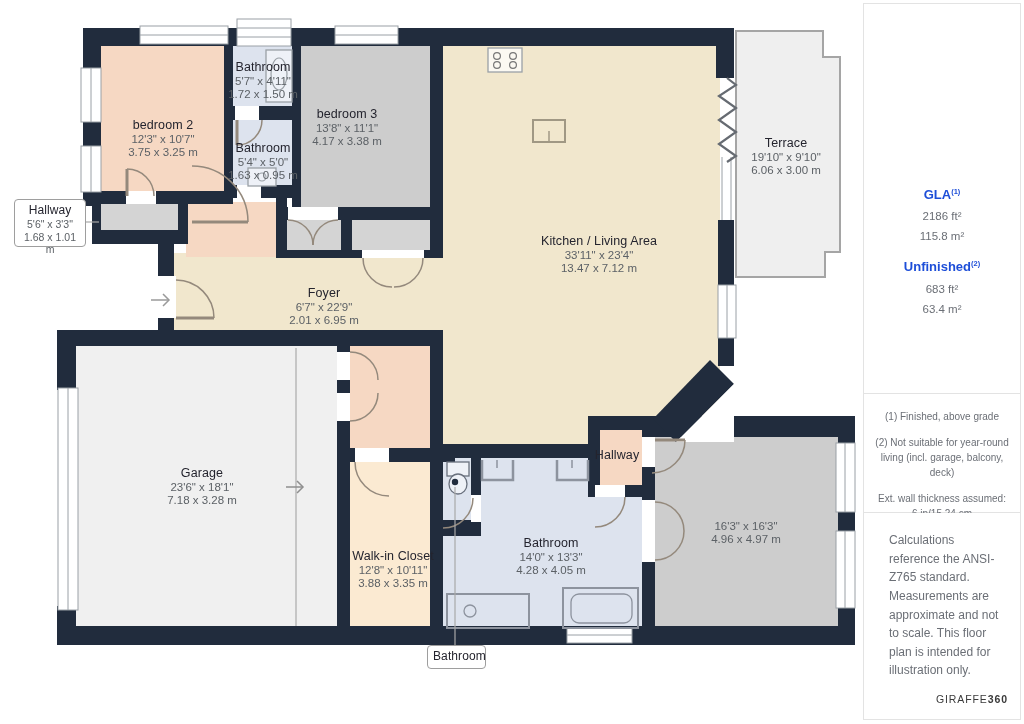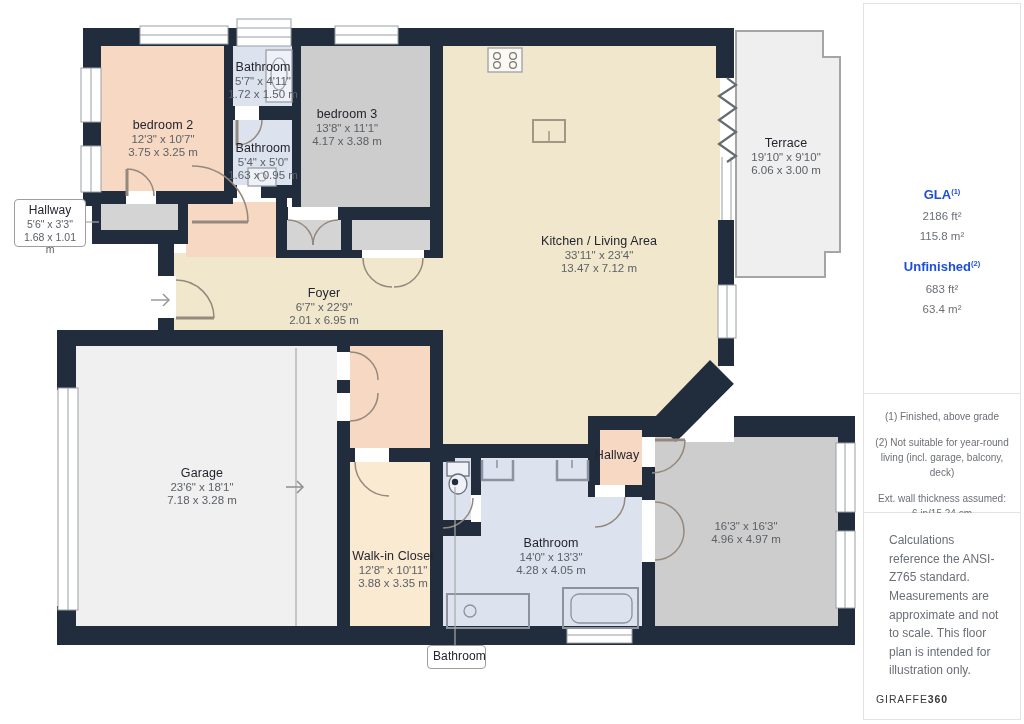--- a/index.html
+++ b/index.html
@@ -18,21 +18,21 @@
   .sec1{height:498px;}
   .sec2{height:119px;border-top:none;padding:15px 10px;box-sizing:border-box;}
   .sec3{flex:1;border-top:none;padding:14px 12px;box-sizing:border-box;}
   .gla-block{margin-top:183px;text-align:center;}
   .side-h{font-size:13px;font-weight:700;color:#1d4ed8;}
   .side-h sup{font-size:7.5px;}
   .side-v{font-size:11.5px;color:#6b6f76;margin-top:8px;}
   .side-gap{height:17px;}
   .note{font-size:10px;color:#6b6f76;line-height:1.5;text-align:center;margin:0 0 11px 0;}
   .disclaimer{font-size:12px;color:#6b6f76;line-height:1.55;text-align:left;margin:4px 0 0 13px;}
-  .brand{margin-top:13px;text-align:left;font-size:10.5px;letter-spacing:.9px;color:#3a3a3a;}
+  .brand{margin-top:13px;text-align:right;font-size:10.5px;letter-spacing:.9px;color:#3a3a3a;}
   .brand b{font-weight:700;}
 </style>
 </head>
 <body>
 
 <div class="canvas">
 
   <svg class="plan-svg" width="1024" height="724" viewBox="0 0 1024 724">
 
     <g>

